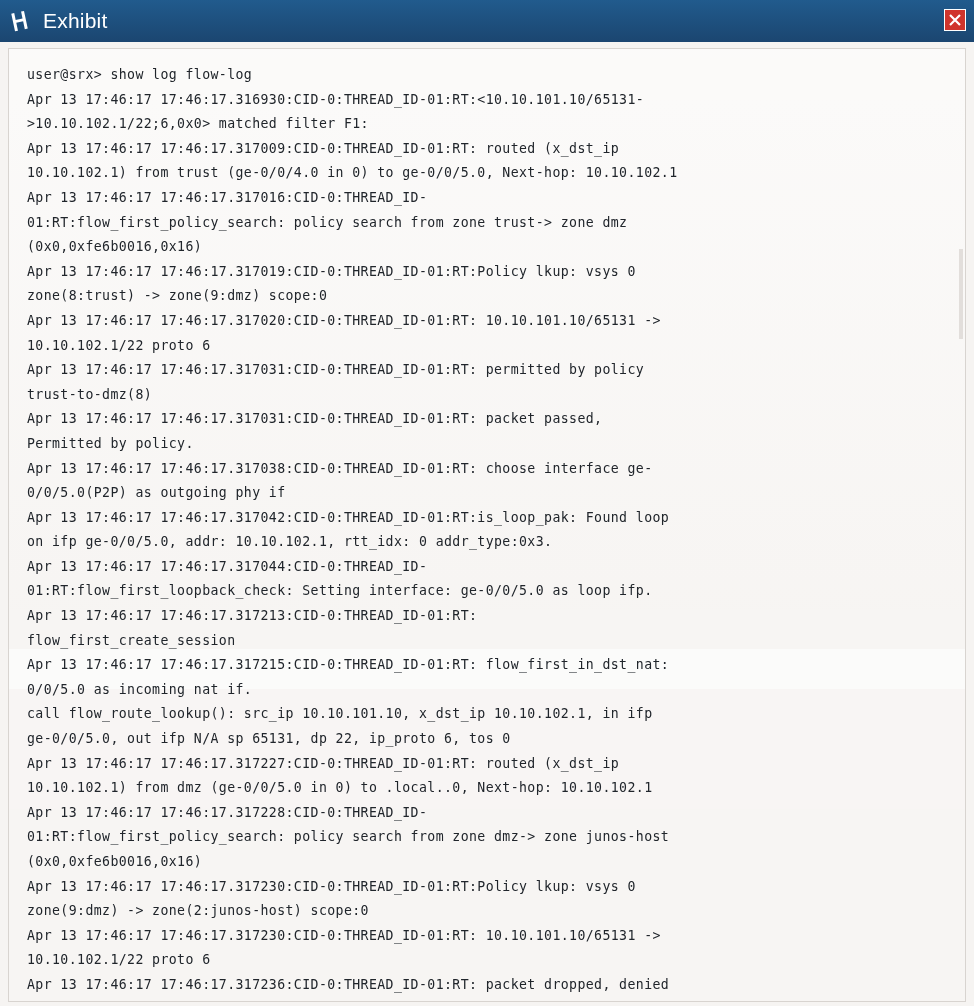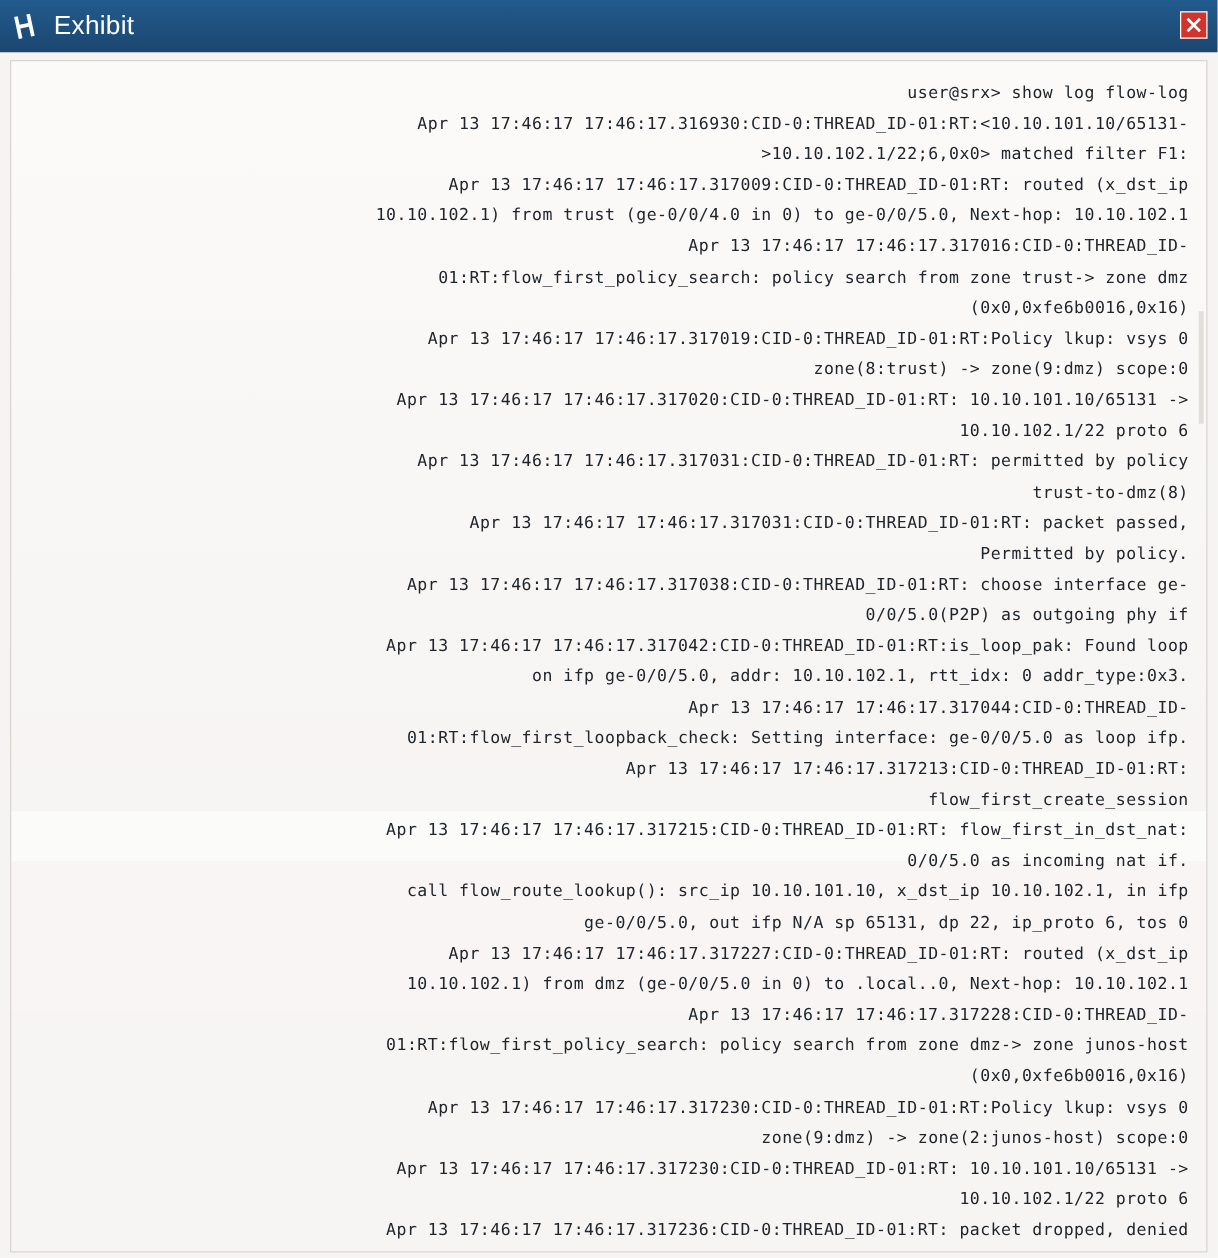--- a/index.html
+++ b/index.html
@@ -12,21 +12,20 @@
     height: 1006px;
     font-family: "Liberation Sans", sans-serif;
     overflow: hidden;
   }
   .window {
     position: relative;
     width: 974px;
     height: 1006px;
     background: #f3f1ef;
     box-sizing: border-box;
-    text-align: right;
   }
   .titlebar {
     position: relative;
     height: 42px;
     background: #1f4e79;
     background: linear-gradient(180deg, #215b8d 0%, #1b4670 100%);
     display: flex;
     align-items: center;
     padding-left: 10px;
     box-sizing: border-box;

